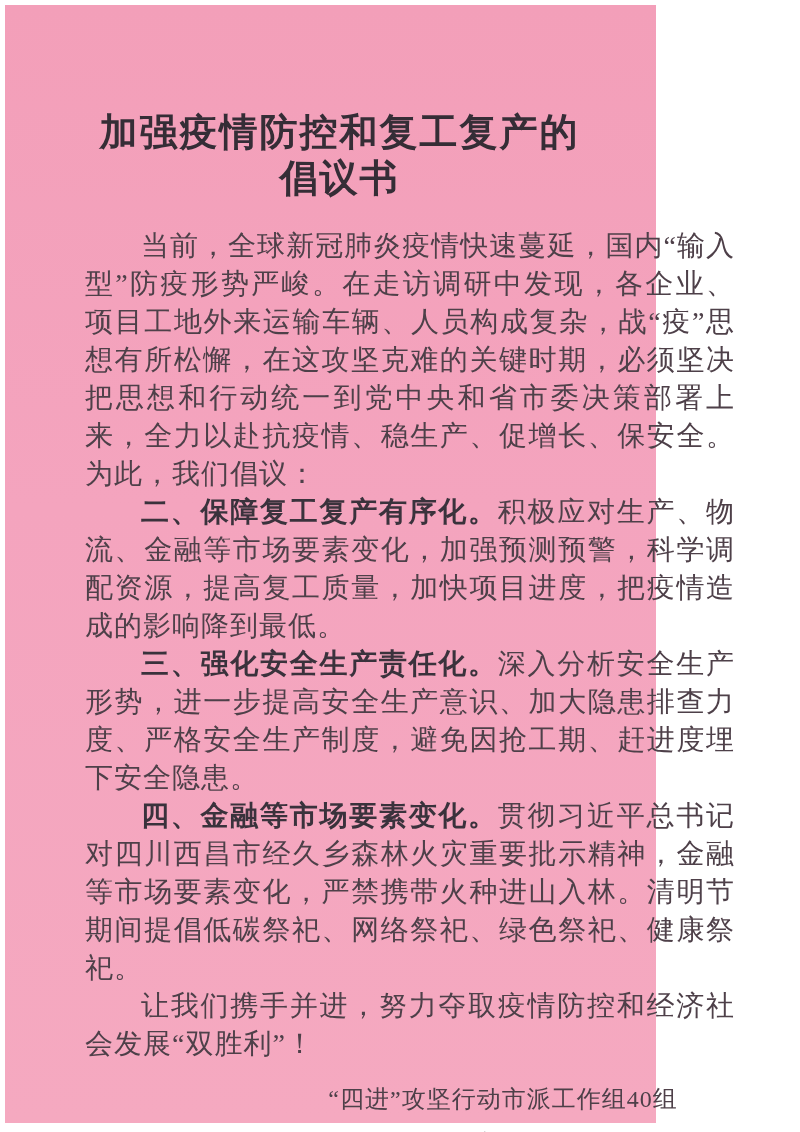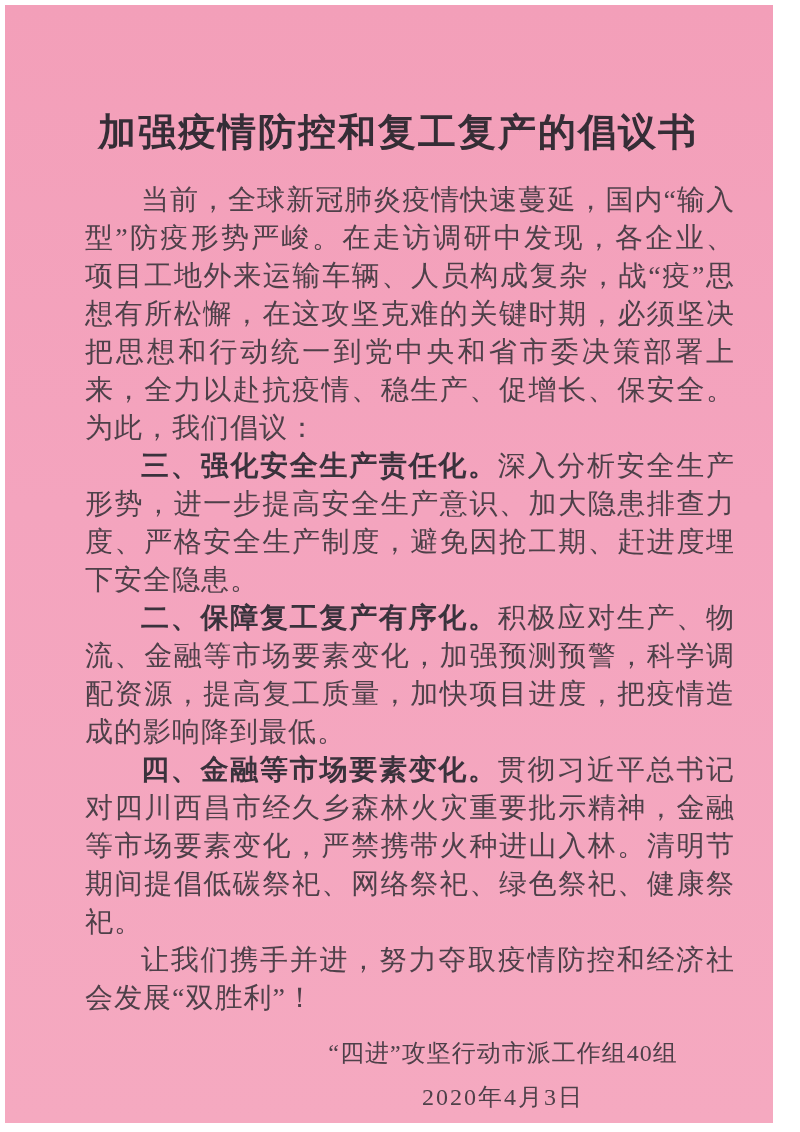--- a/index.html
+++ b/index.html
@@ -13,21 +13,21 @@
     height: 1132px;
     background: #ffffff;
     overflow: hidden;
     font-family: "Liberation Serif", "DejaVu Serif", serif;
   }
   
   .paper {
     position: absolute;
     top: 5px;
     left: 5px;
-    width: 768px;
+    width: 651px;
     height: 1118px;
     background: linear-gradient(180deg, #f39fb9 0%, #f4a4be 45%, #f5a9c0 100%);
     box-sizing: border-box;
     padding: 104px 62px 0 80px;
   }
   .doc-title {
     margin: 0 0 26px 0;
     text-align: center;
     font-size: 38px;
     line-height: 46px;
@@ -78,25 +78,25 @@
 <div class="page">
   <div class="paper">
 
     <h1 class="doc-title">加强疫情防控和复工复产的倡议书</h1>
 
     <p class="body-par">当前，全球新冠肺炎疫情快速蔓延，国内“输入型”防疫形势严峻。在走访调研中发现，各企业、项目工地外来运输车辆、人员构成复杂，战“疫”思想有所松懈，在这攻坚克难的关键时期，必须坚决把思想和行动统一到党中央和省市委决策部署上来，全力以赴抗疫情、稳生产、促增长、保安全。为此，我们倡议：</p>
 
     <div id="sections">
 
   <p class="body-par section">
-    <strong class="sec-head">三、强化安全生产责任化。</strong><span>深入分析安全生产形势，进一步提高安全生产意识、加大隐患排查力度、严格安全生产制度，避免因抢工期、赶进度埋下安全隐患。</span>
+    <strong class="sec-head">二、保障复工复产有序化。</strong><span>积极应对生产、物流、金融等市场要素变化，加强预测预警，科学调配资源，提高复工质量，加快项目进度，把疫情造成的影响降到最低。</span>
   </p>
 
   <p class="body-par section">
-    <strong class="sec-head">二、保障复工复产有序化。</strong><span>积极应对生产、物流、金融等市场要素变化，加强预测预警，科学调配资源，提高复工质量，加快项目进度，把疫情造成的影响降到最低。</span>
+    <strong class="sec-head">三、强化安全生产责任化。</strong><span>深入分析安全生产形势，进一步提高安全生产意识、加大隐患排查力度、严格安全生产制度，避免因抢工期、赶进度埋下安全隐患。</span>
   </p>
 
   <p class="body-par section">
     <strong class="sec-head">四、金融等市场要素变化。</strong><span>贯彻习近平总书记对四川西昌市经久乡森林火灾重要批示精神，金融等市场要素变化，严禁携带火种进山入林。清明节期间提倡低碳祭祀、网络祭祀、绿色祭祀、健康祭祀。</span>
   </p>
 </div>
 
     <p class="body-par">让我们携手并进，努力夺取疫情防控和经济社会发展“双胜利”！</p>
 
     <div class="signature-block">

